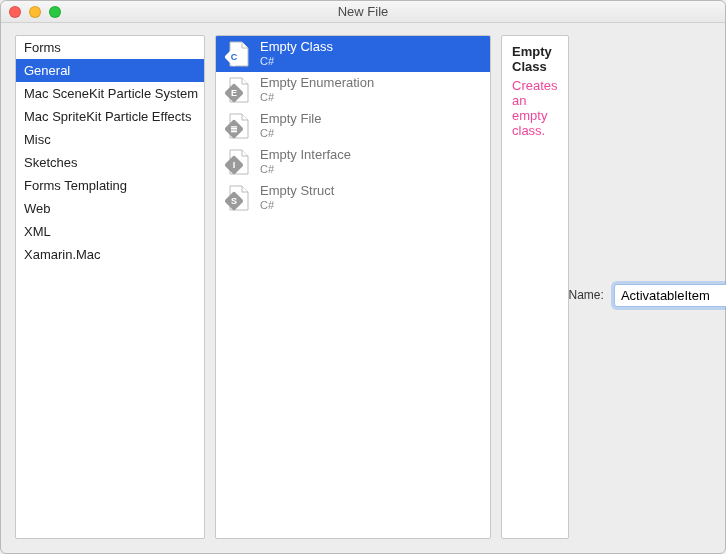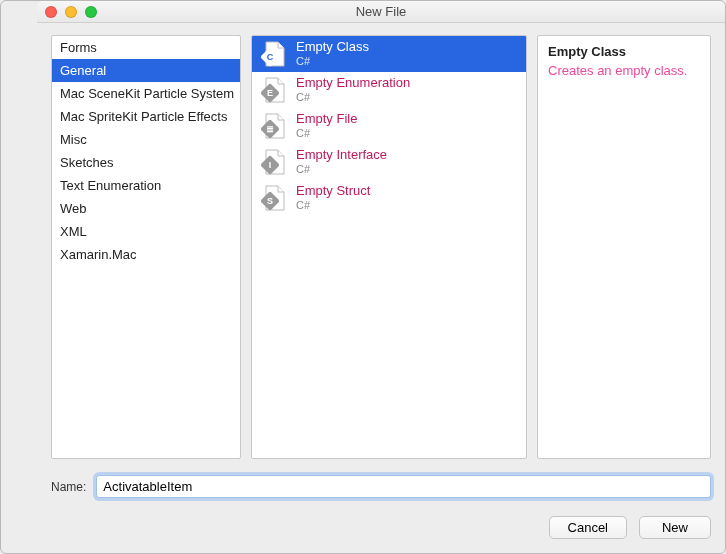--- a/index.html
+++ b/index.html
@@ -1,39 +1,39 @@
 <!DOCTYPE html>
 <html><head>
 <meta charset="utf-8">
 <style>
 * { box-sizing: border-box; margin: 0; padding: 0; font-family: -apple-system, "Helvetica Neue", Arial, sans-serif; }
 body { background: #ededed; width: 726px; height: 554px; overflow: hidden; }
-.window { width: 726px; height: 554px; background: #ededed; border: 1px solid #b9b9b9; border-radius: 6px; position: relative; display: flex; flex-direction: column; padding-left: 36px; }
+.window { width: 726px; height: 554px; background: #ededed; border: 1px solid #b9b9b9; border-radius: 6px; position: relative; display: flex; flex-direction: column; }
 .titlebar { height: 22px; display: flex; align-items: center; position: relative; border-bottom: 1px solid #d0d0d0; background: linear-gradient(#f6f6f6,#e8e8e8); border-radius: 6px 6px 0 0; }
 .traffic { display: flex; gap: 8px; margin-left: 8px; }
 .dot { width: 12px; height: 12px; border-radius: 50%; border: 0.5px solid rgba(0,0,0,.15); }
 .dot.red { background: #ff5f57; }
 .dot.yellow { background: #febc2e; }
 .dot.green { background: #28c840; }
 .title { position: absolute; left: 0; right: 0; text-align: center; font-size: 13px; color: #4a4a4a; }
-.content { flex: 1; display: flex; flex-direction: column; padding: 12px 14px 14px; }
+.content { flex: 1; display: flex; flex-direction: row; padding: 12px 14px 14px; }
 .panes { flex: 1; display: flex; gap: 10px; min-height: 0; }
 .pane { background: #fff; border: 1px solid #c8c8c8; border-radius: 2px; overflow: auto; }
 .pane.cats { width: 190px; }
 .pane.templates { width: 276px; }
 .pane.desc { flex: 1; padding: 8px 10px; }
 .cat-item { padding: 4px 8px; font-size: 13px; color: #222; cursor: default; white-space: nowrap; }
 .cat-item.selected { background: #2866e1; color: #fff; }
 .tpl-item { display: flex; align-items: center; gap: 8px; padding: 4px 8px; cursor: default; }
 .tpl-item.selected { background: #2866e1; }
 .tpl-item.selected .tpl-name { color: #fff; }
 .tpl-item.selected .tpl-sub { color: #dbe6fb; }
 .tpl-icon { width: 28px; height: 28px; flex-shrink: 0; }
 .tpl-text { display: flex; flex-direction: column; line-height: 1.15; }
-.tpl-name { font-size: 13px; color: #be185d; }
+.tpl-name { font-size: 13px; color: #737373; }
 .tpl-sub { font-size: 11px; color: #888; }
 .desc-title { font-size: 13px; font-weight: 600; color: #222; margin-bottom: 4px; }
 .desc-text { font-size: 13px; color: #ec4899; }
 .name-row { display: flex; align-items: center; gap: 10px; margin-top: 16px; }
 .name-label { font-size: 12px; color: #333; }
 .name-input { flex: 1; font-size: 13px; padding: 3px 6px; border: 1px solid #9fc0e8; border-radius: 3px; outline: none; box-shadow: 0 0 0 3px rgba(100,160,240,.35); }
 .buttons { display: flex; justify-content: flex-end; gap: 12px; margin-top: 18px; }
 .btn { font-size: 13px; padding: 3px 18px; background: linear-gradient(#fdfdfd,#f1f1f1); border: 1px solid #c4c4c4; border-radius: 5px; cursor: default; min-width: 72px; text-align: center; }
 .ico-page { fill: #fff; stroke: #bbb; stroke-width: 1; }
 </style>
@@ -52,21 +52,21 @@
 
   <div class="content">
     <div class="panes">
       <div class="pane cats" id="cats">
           <div class="cat-item">Forms</div>
           <div class="cat-item selected">General</div>
           <div class="cat-item">Mac SceneKit Particle System</div>
           <div class="cat-item">Mac SpriteKit Particle Effects</div>
           <div class="cat-item">Misc</div>
           <div class="cat-item">Sketches</div>
-          <div class="cat-item">Text Enumeration</div>
+          <div class="cat-item">Forms Templating</div>
           <div class="cat-item">Web</div>
           <div class="cat-item">XML</div>
           <div class="cat-item">Xamarin.Mac</div>
         </div>
       <div class="pane templates" id="tpls">
           <div class="tpl-item selected">
             <svg class="tpl-icon" viewBox="0 0 28 28">
     <path class="ico-page" d="M6 2 H18 L24 8 V26 H6 Z"></path>
     <path class="ico-page" d="M18 2 V8 H24" fill="none"></path>
     <rect x="3" y="10" width="14" height="14" rx="2" fill="#fff" transform="rotate(45 10 17)"></rect>

